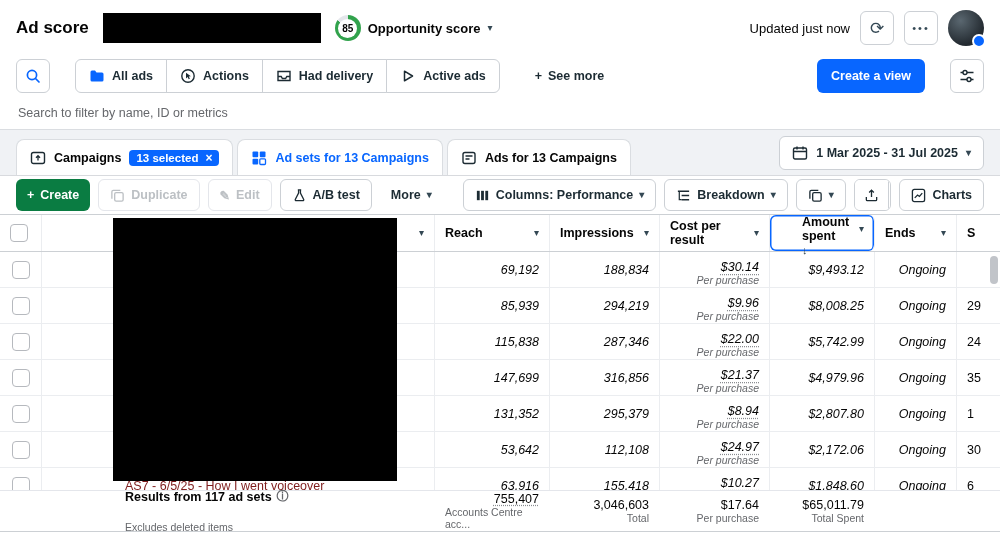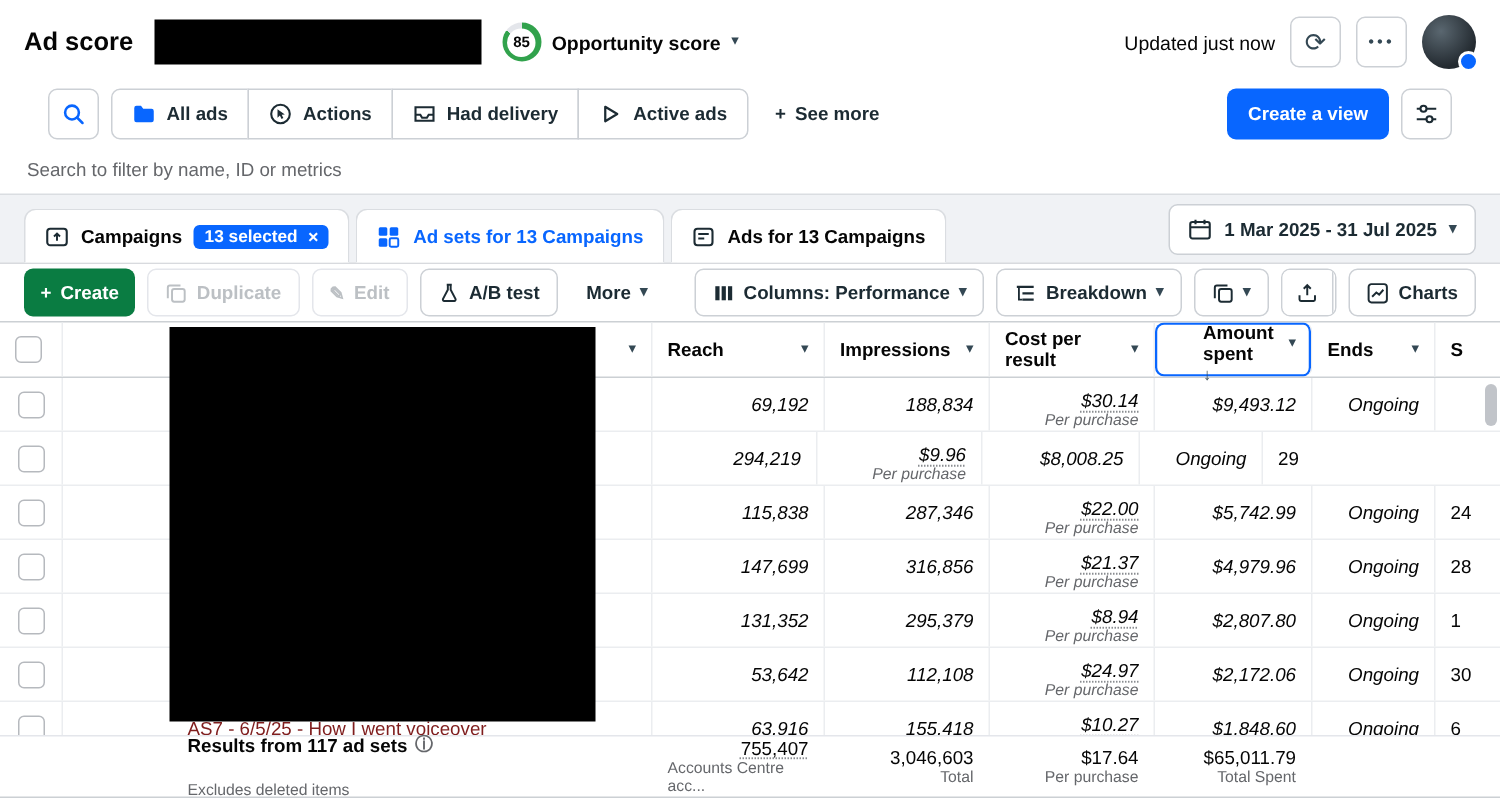--- a/index.html
+++ b/index.html
@@ -32,21 +32,21 @@
     color:#1c2b33; cursor:pointer; white-space:nowrap; }
   .btn.disabled { color:#bcc0c4; border-color:#e4e6eb; cursor:default; }
   .btn.flat { border:none; }
   .dots-glyph { letter-spacing:2px; font-size:11px; }
   .avatar { position:relative; width:36px; height:36px; border-radius:50%;
     background: radial-gradient(circle at 35% 30%, #5a6770, #232a30 70%); cursor:pointer; }
   .avatar-badge { position:absolute; right:-2px; bottom:-2px; width:14px; height:14px;
     border-radius:50%; background:#0866ff; border:2px solid #fff; }
 
   
-  .filter-row { height:40px; display:flex; align-items:center; gap:8px; padding:0 32px; }
+  .filter-row { height:40px; display:flex; align-items:center; gap:25px; padding:0 16px; }
   .segmented { display:flex; }
   .seg-btn { display:flex; align-items:center; gap:7px; height:34px; padding:0 13px;
     border:1px solid #ccd0d5; background:#fff; font-size:12.5px; font-weight:600; color:#1c2b33;
     margin-left:-1px; cursor:pointer; white-space:nowrap; }
   .seg-btn:first-child { border-radius:6px 0 0 6px; margin-left:0; }
   .seg-btn:last-child { border-radius:0 6px 6px 0; }
   .see-more { display:flex; align-items:center; gap:6px; font-size:12.5px; font-weight:600;
     color:#1c2b33; background:none; border:none; padding:0 10px; cursor:pointer; }
   .create-view { margin-left:auto; height:34px; background:#0866ff; color:#fff; border:none;
     border-radius:6px; padding:0 14px; font-size:12.5px; font-weight:600; cursor:pointer; }
@@ -371,20 +371,21 @@
     <div class="cell col-ends num">Ongoing</div>
     <div class="cell col-extra"></div>
   </div>
         <div class="trow">
     <div class="cell col-check">
       <span class="checkbox"></span>
     </div>
     <div class="cell col-name">
       <span class="name-link"></span>
     </div>
+    <div class="cell col-reach num">85,939</div>
     <div class="cell col-imp num">294,219</div>
     <div class="cell col-cost num cost-cell">
       <span class="cost-val">$9.96</span>
       <span class="sub">Per purchase</span>
     </div>
     <div class="cell col-spent num">$8,008.25</div>
     <div class="cell col-ends num">Ongoing</div>
     <div class="cell col-extra">29</div>
   </div>
         <div class="trow">
@@ -412,21 +413,21 @@
       <span class="name-link"></span>
     </div>
     <div class="cell col-reach num">147,699</div>
     <div class="cell col-imp num">316,856</div>
     <div class="cell col-cost num cost-cell">
       <span class="cost-val">$21.37</span>
       <span class="sub">Per purchase</span>
     </div>
     <div class="cell col-spent num">$4,979.96</div>
     <div class="cell col-ends num">Ongoing</div>
-    <div class="cell col-extra">28</div>
+    <div class="cell col-extra">35</div>
   </div>
         <div class="trow">
     <div class="cell col-check">
       <span class="checkbox"></span>
     </div>
     <div class="cell col-name">
       <span class="name-link"></span>
     </div>
     <div class="cell col-reach num">131,352</div>
     <div class="cell col-imp num">295,379</div>

